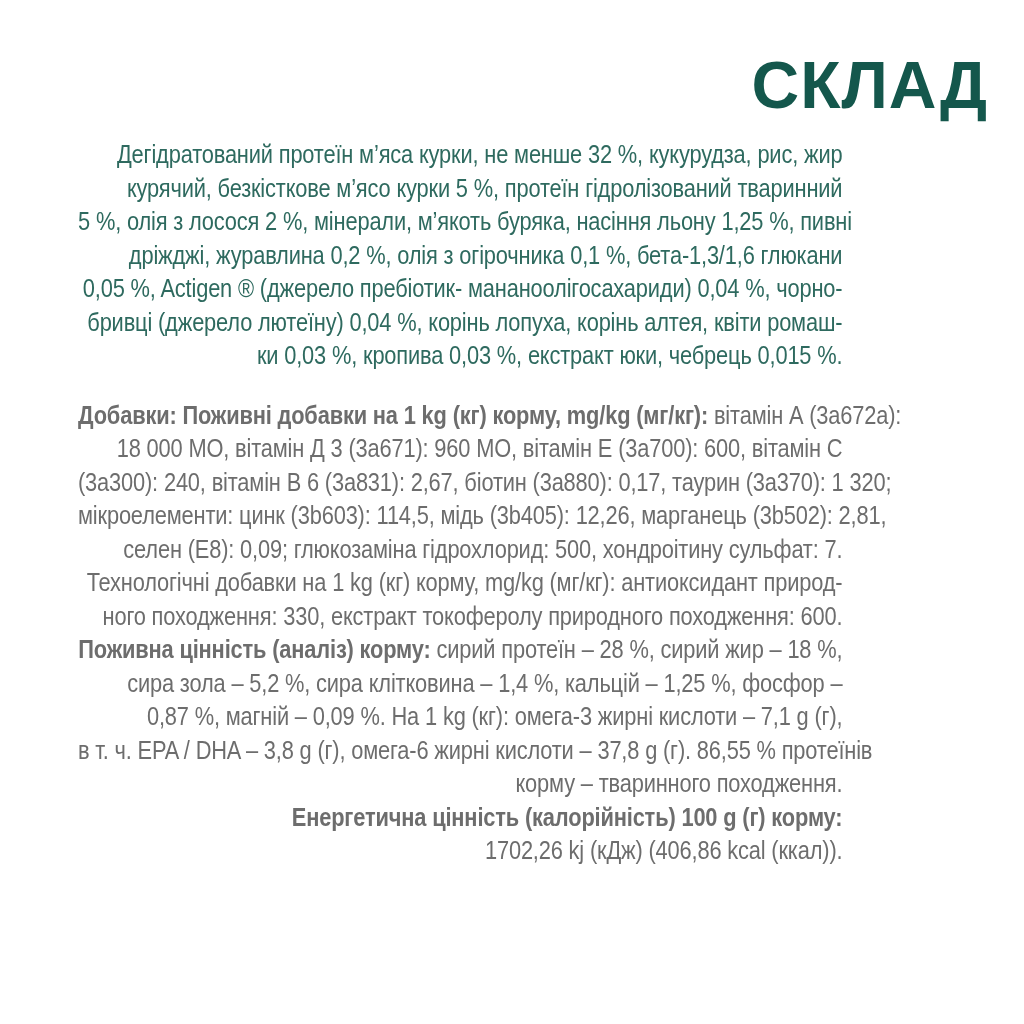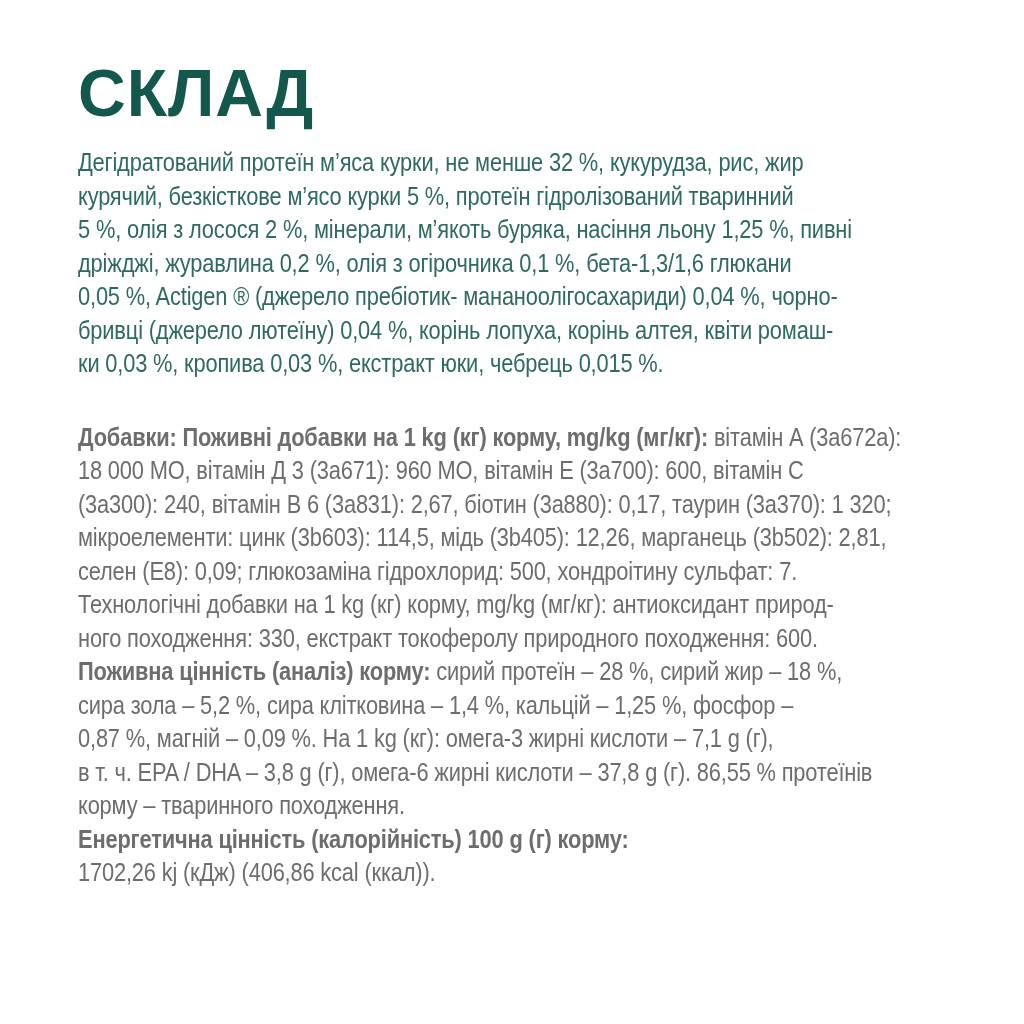--- a/index.html
+++ b/index.html
@@ -10,36 +10,37 @@
   body {
     width: 1024px;
     height: 1024px;
     position: relative;
     font-family: "Liberation Sans", sans-serif;
     overflow: hidden;
   }
   .page {
     position: absolute;
     left: 78px;
-    top: 60px;
+    top: 52px;
     width: 910px;
+    text-align: right;
   }
   .title {
     margin: 0;
     font-size: 66px;
     line-height: 1;
     font-weight: bold;
     letter-spacing: 1px;
     color: #14574c;
   }
   .textblock {
     display: block;
   }
   .composition { margin-top: 20px; }
-  .details     { margin-top: 40px; }
+  .details     { margin-top: 26px; }
   .line {
     font-size: 26px;
     line-height: 33.5px;
     white-space: nowrap;
     letter-spacing: -0.2px;
     transform: scaleX(0.84);
     transform-origin: 0 50%;
   }
   .composition .line { color: #2e6a5f; }
   .details .line     { color: #6d6d6d; }

